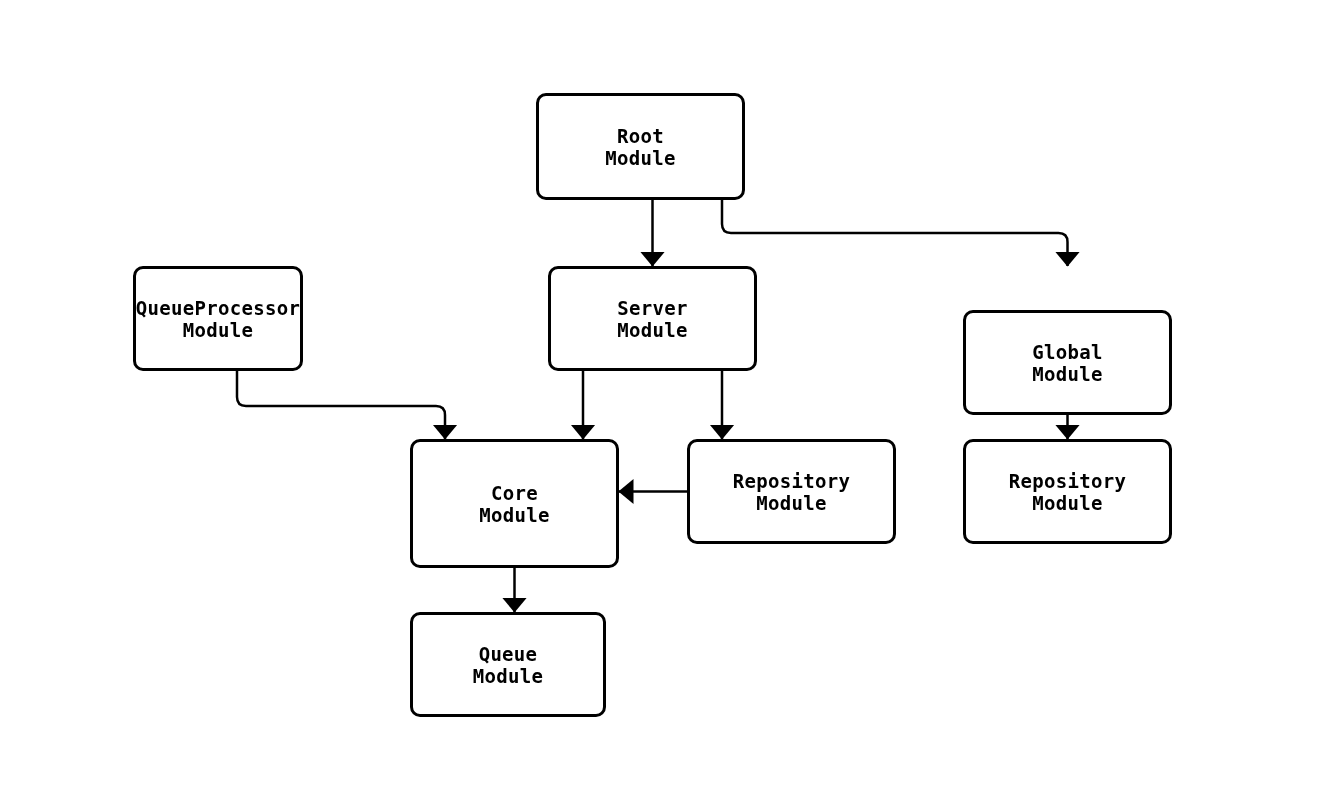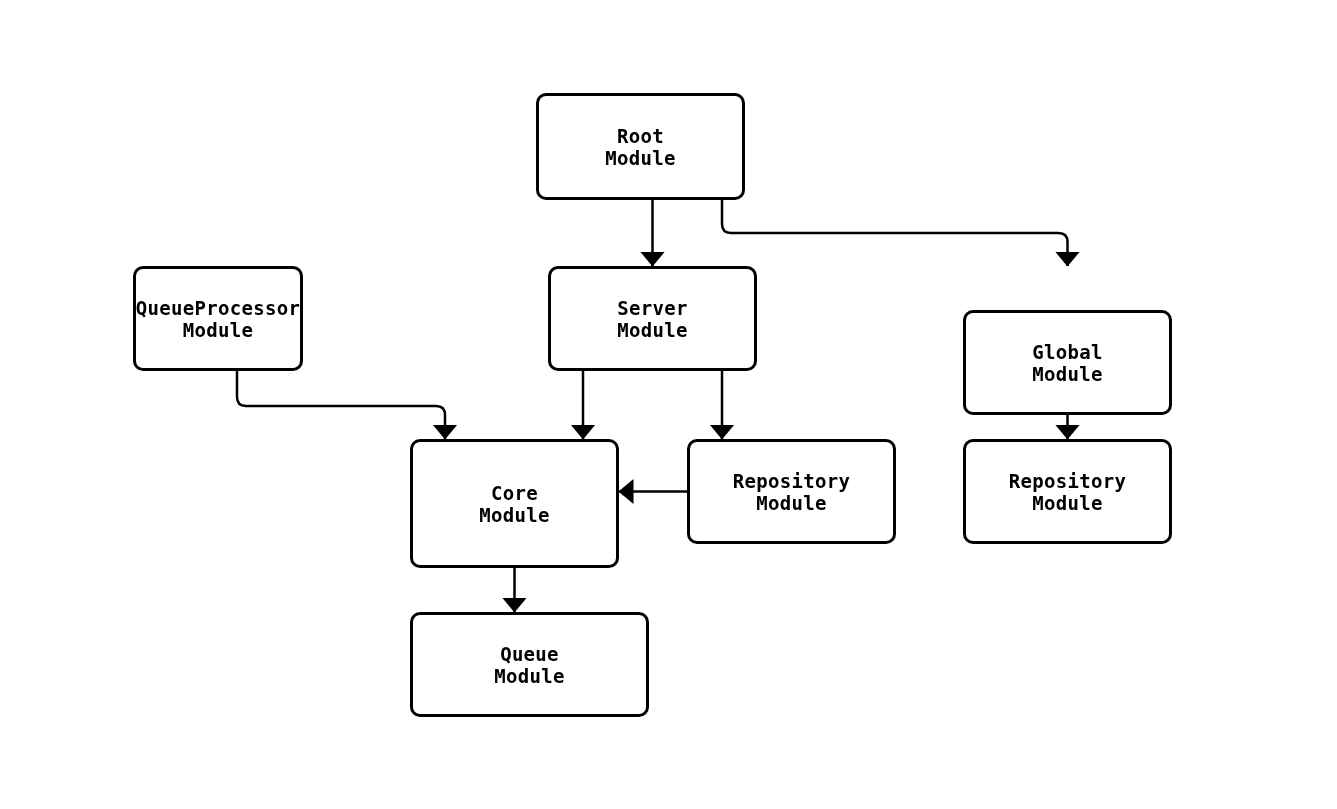--- a/index.html
+++ b/index.html
@@ -86,18 +86,18 @@
 Module</span>
   </div>
   <div class="node" style="left: 687px; top: 439px; width: 209px; height: 105px;">
     <span class="node-label">Repository
 Module</span>
   </div>
   <div class="node" style="left: 963px; top: 439px; width: 209px; height: 105px;">
     <span class="node-label">Repository
 Module</span>
   </div>
-  <div class="node" style="left: 410px; top: 612px; width: 239px; height: 105px;">
+  <div class="node" style="left: 410px; top: 612px; width: 196px; height: 105px;">
     <span class="node-label">Queue
 Module</span>
   </div>
 
 </div>
 
 </body></html>

